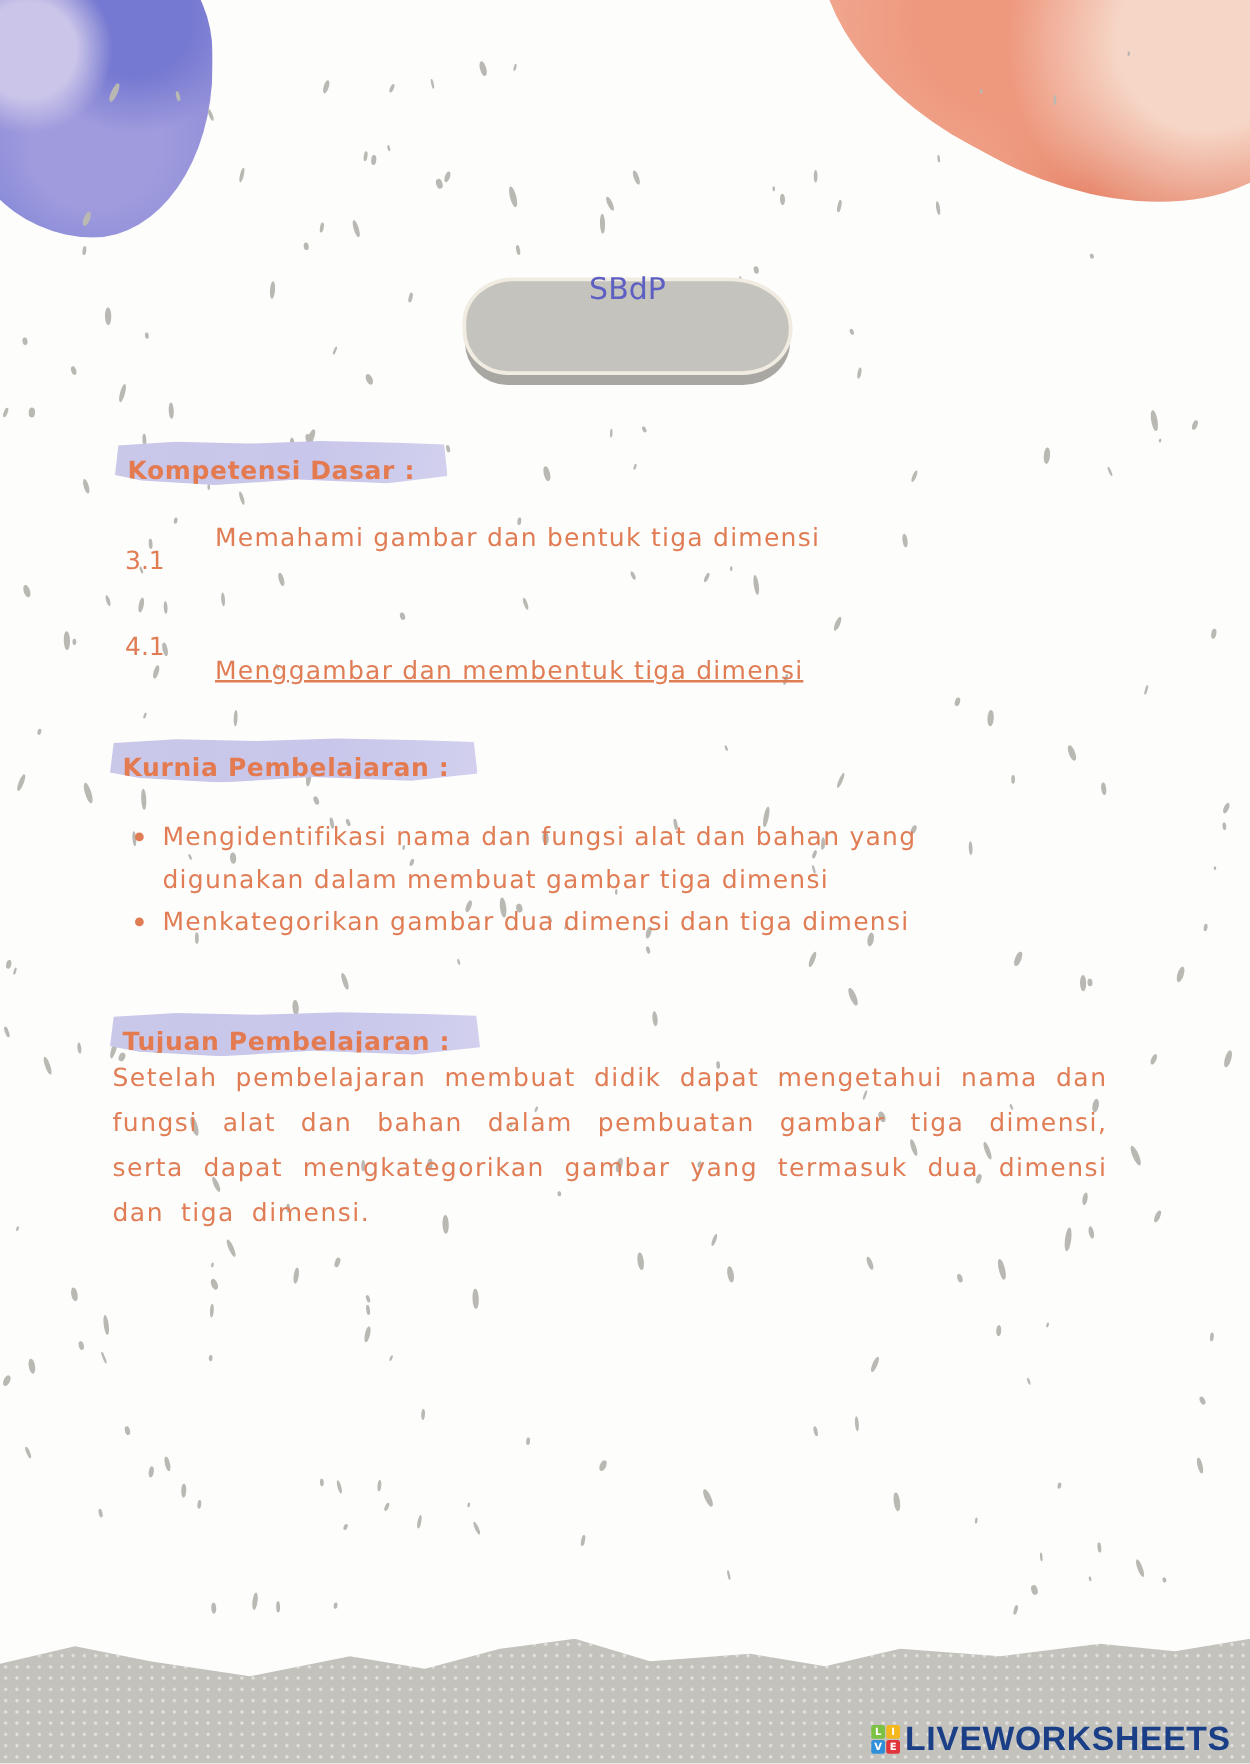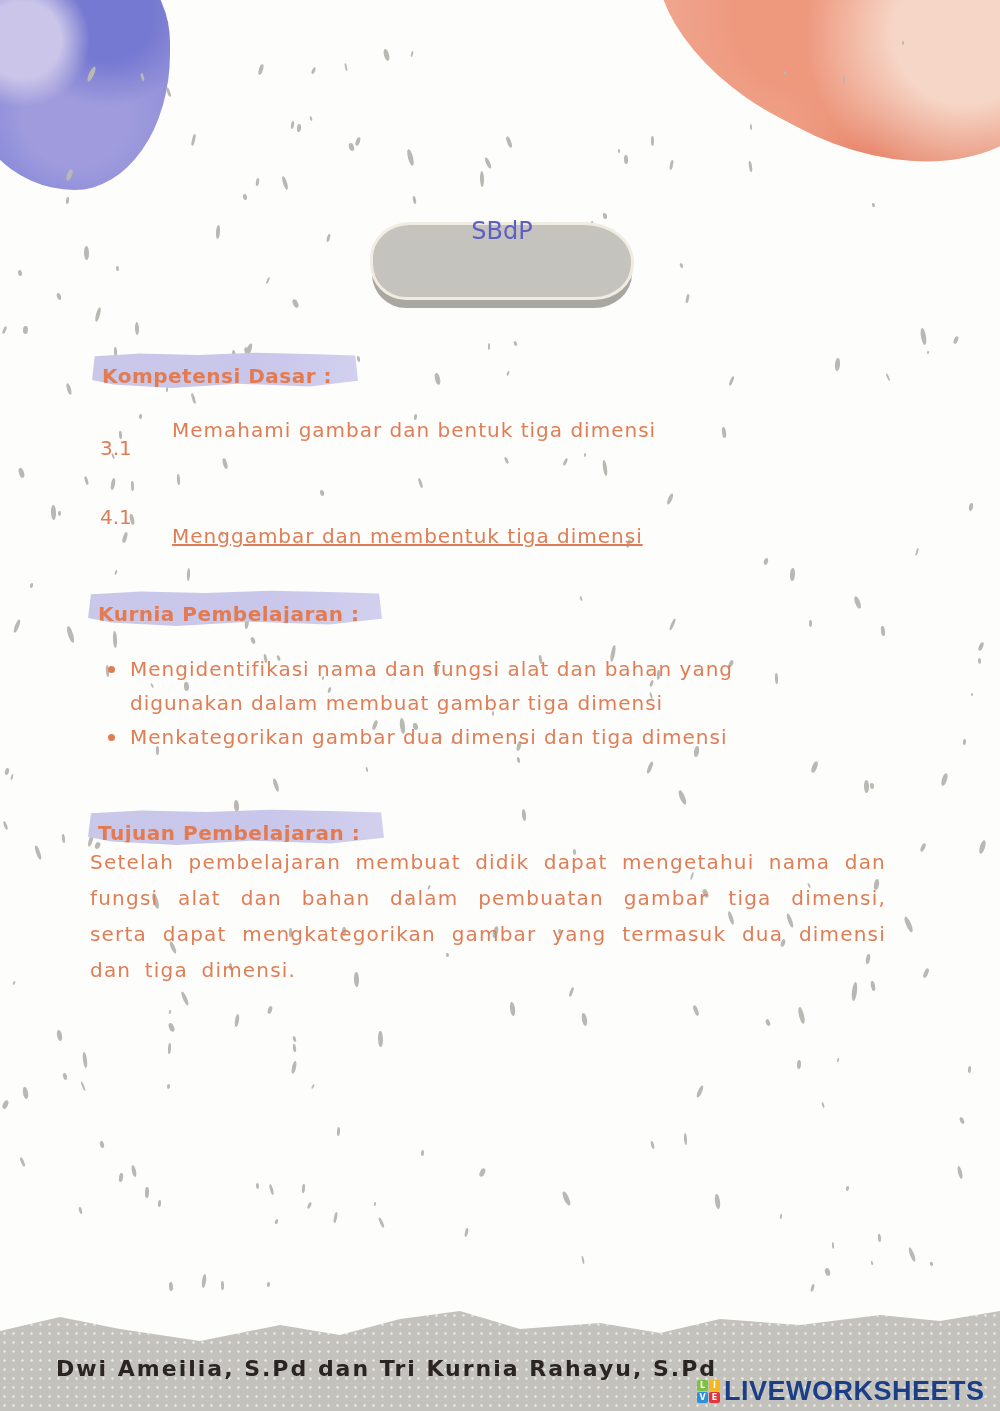--- a/index.html
+++ b/index.html
@@ -420,21 +420,20 @@
     <li>Mengidentifikasi nama dan fungsi alat dan bahan yang digunakan dalam membuat gambar tiga dimensi</li>
     <li>Menkategorikan gambar dua dimensi dan tiga dimensi</li>
   </ul>
 
   <div class="heading" style="left:88px; top:785px; width:296px;margin-top:24px;">
     <span>Tujuan Pembelajaran  :</span>
   </div>
   <p class="para" style="margin:0;">Setelah pembelajaran membuat didik dapat mengetahui nama dan fungsi alat dan bahan dalam pembuatan gambar tiga dimensi, serta dapat mengkategorikan gambar yang termasuk dua dimensi dan tiga dimensi.</p>
 
   <div class="footer"></div>
-  <div class="authors">Dwi Ameilia, S.Pd dan Tri Kurnia Rahayu, S.Pd</div>
   <div class="lw">
     <div class="lw-logo">
       <span style="background:#7cc242;">L</span>
       <span style="background:#f5b81c;">I</span>
       <span style="background:#2f8fd8;">V</span>
       <span style="background:#e2343b;">E</span>
     </div>
     <span class="lw-text">LIVEWORKSHEETS</span>
   </div>
 </div>

